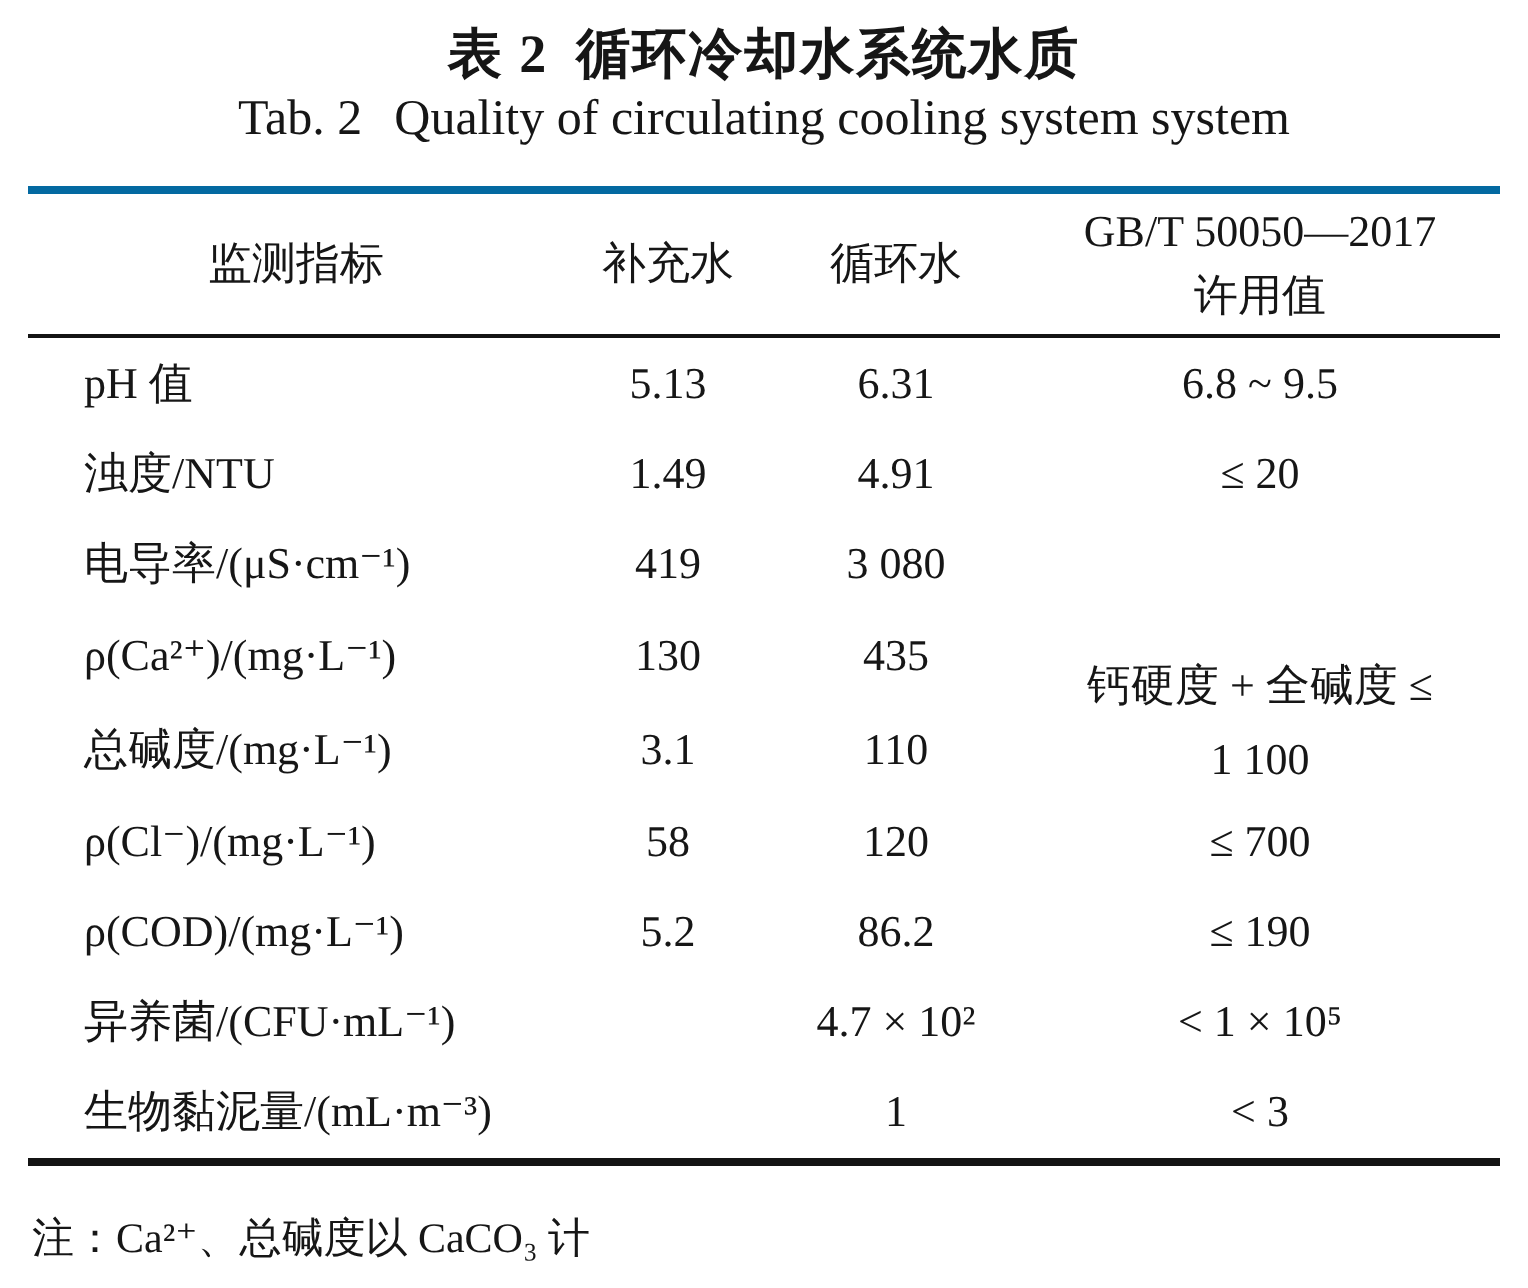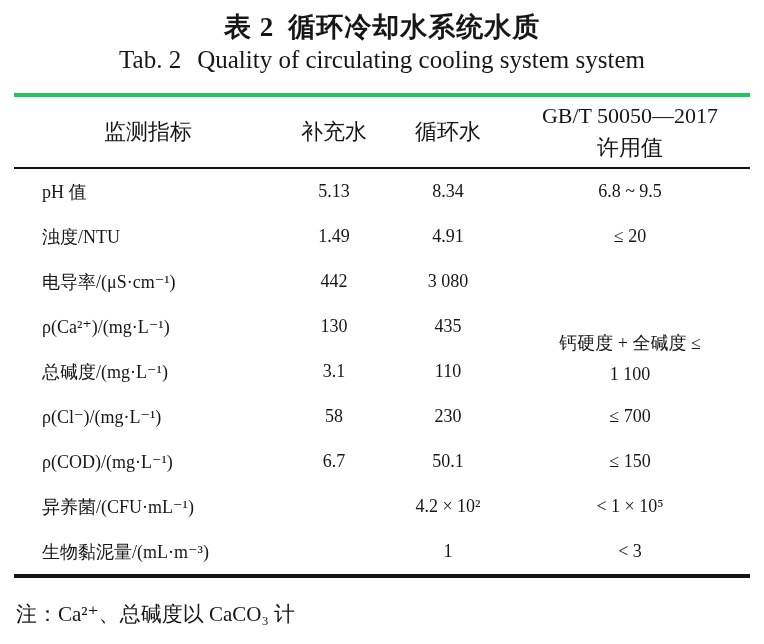--- a/index.html
+++ b/index.html
@@ -34,40 +34,40 @@
     line-height: 32px;
   }
   .title-en .t-label {
     margin-right: 16px;
   }
   table.water-table {
     border-collapse: collapse;
     table-layout: fixed;
     width: 736px;
     margin: 17px 0 0 14px;
-    border-top: 4px solid #22c55e;
+    border-top: 4px solid #0369a1;
     border-bottom: 4px solid #141414;
   }
   table.water-table col.c1 { width: 268px; }
   table.water-table col.c2 { width: 104px; }
   table.water-table col.c3 { width: 124px; }
   table.water-table col.c4 { width: 240px; }
   table.water-table thead th {
     font-weight: normal;
     font-size: 22px;
     height: 70px;
     text-align: center;
     vertical-align: middle;
     border-bottom: 2px solid #141414;
     white-space: pre-line;
     line-height: 1.45;
     padding: 0;
   }
   table.water-table tbody td {
-    font-size: 18px;
+    font-size: 22px;
     height: 45px;
     text-align: center;
     vertical-align: middle;
     padding: 0;
     white-space: pre-line;
   }
   table.water-table tbody td:first-child {
     text-align: left;
     padding-left: 28px;
   }
@@ -107,63 +107,63 @@
           <th>补充水</th>
           <th>循环水</th>
           <th>GB/T 50050—2017
 许用值</th>
         </tr>
     </thead>
     <tbody>
         <tr>
           <td>pH 值</td>
           <td>5.13</td>
-          <td>8.34</td>
+          <td>6.31</td>
           <td>6.8 ~ 9.5</td>
         </tr>
         <tr>
           <td>浊度/NTU</td>
           <td>1.49</td>
           <td>4.91</td>
           <td>≤ 20</td>
         </tr>
         <tr>
           <td>电导率/(μS·cm⁻¹)</td>
-          <td>442</td>
+          <td>419</td>
           <td>3 080</td>
           <td></td>
         </tr>
         <tr>
           <td>ρ(Ca²⁺)/(mg·L⁻¹)</td>
           <td>130</td>
           <td>435</td>
           <td rowspan="2" class="merged">钙硬度 + 全碱度 ≤
 1 100</td>
         </tr>
         <tr>
           <td>总碱度/(mg·L⁻¹)</td>
           <td>3.1</td>
           <td>110</td>
         </tr>
         <tr>
           <td>ρ(Cl⁻)/(mg·L⁻¹)</td>
           <td>58</td>
-          <td>230</td>
+          <td>120</td>
           <td>≤ 700</td>
         </tr>
         <tr>
           <td>ρ(COD)/(mg·L⁻¹)</td>
-          <td>6.7</td>
-          <td>50.1</td>
-          <td>≤ 150</td>
+          <td>5.2</td>
+          <td>86.2</td>
+          <td>≤ 190</td>
         </tr>
         <tr>
           <td>异养菌/(CFU·mL⁻¹)</td>
           <td></td>
-          <td>4.2 × 10²</td>
+          <td>4.7 × 10²</td>
           <td>&lt; 1 × 10⁵</td>
         </tr>
         <tr>
           <td>生物黏泥量/(mL·m⁻³)</td>
           <td></td>
           <td>1</td>
           <td>&lt; 3</td>
         </tr>
       </tbody>
   </table>

